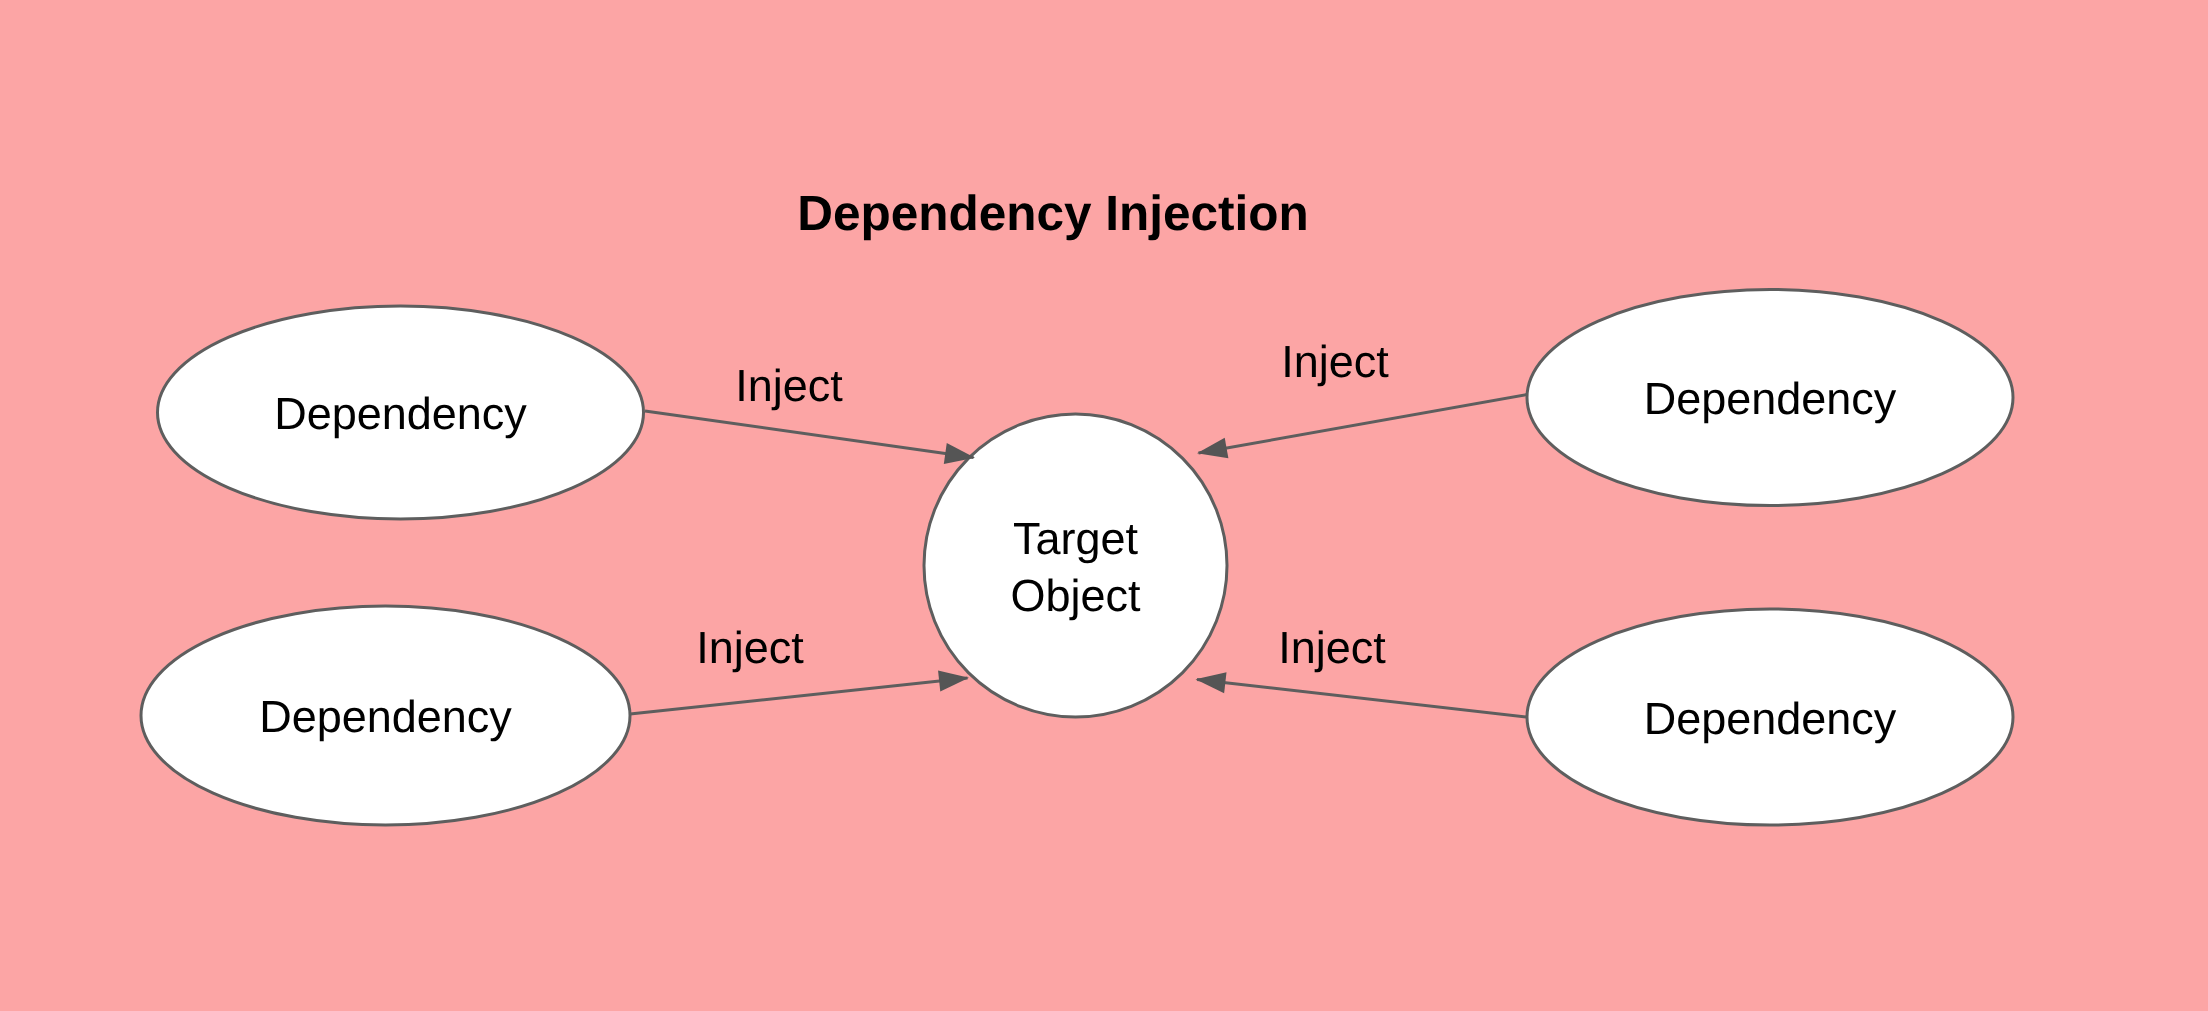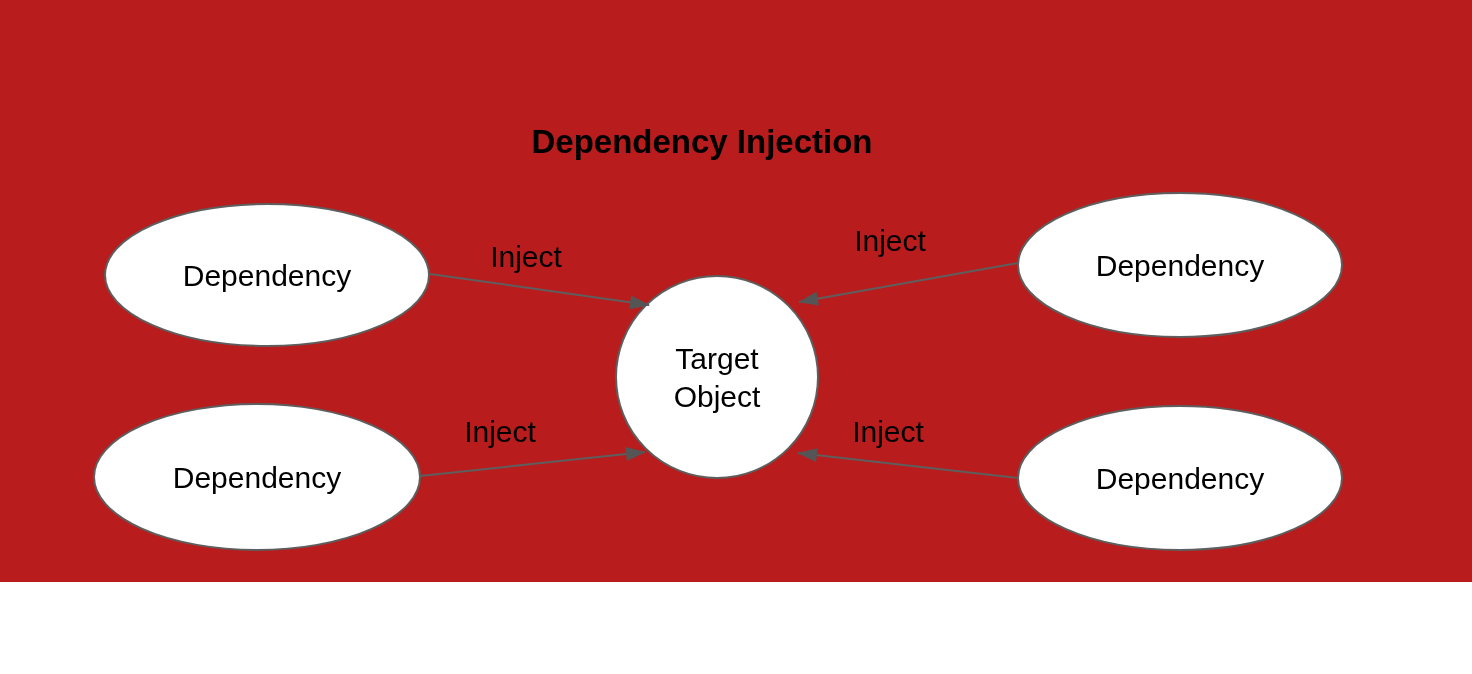--- a/index.html
+++ b/index.html
@@ -7,22 +7,22 @@
     padding: 0;
     background: #ffffff;
     width: 1472px;
     height: 674px;
     overflow: hidden;
     font-family: "Liberation Sans", sans-serif;
   }
   .canvas {
     position: relative;
     width: 1472px;
-    height: 582px;
-    background: #b91c1c;
+    height: 674px;
+    background: #fca5a5;
   }
   svg { display: block; }
   .shape {
     fill: #ffffff;
     stroke: #5e5e5e;
     stroke-width: 2;
   }
   .edge {
     stroke: #5e5e5e;
     stroke-width: 2;

